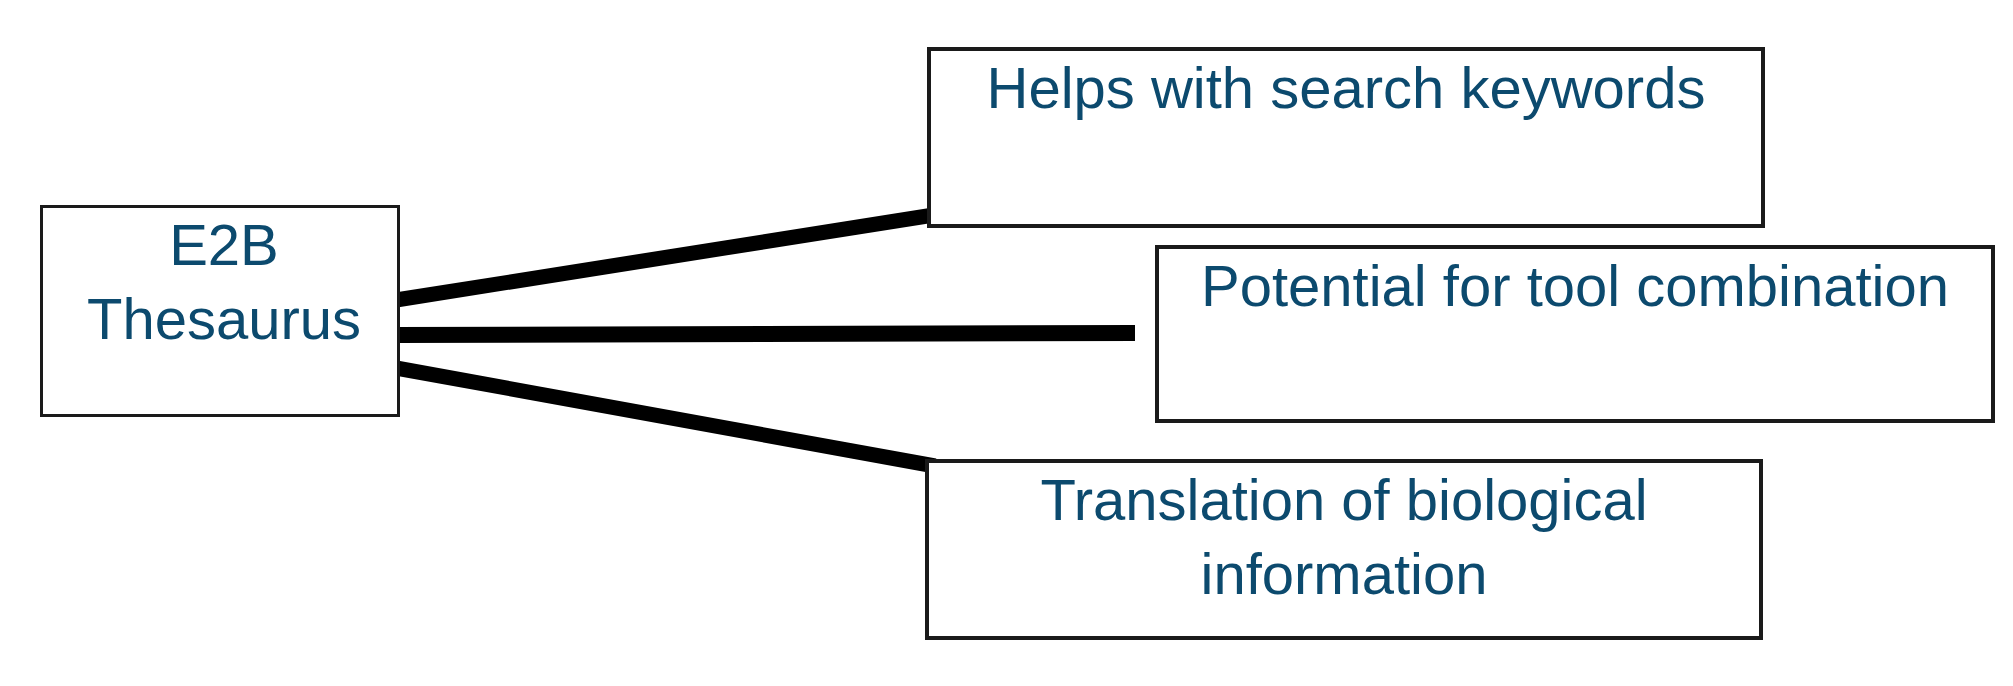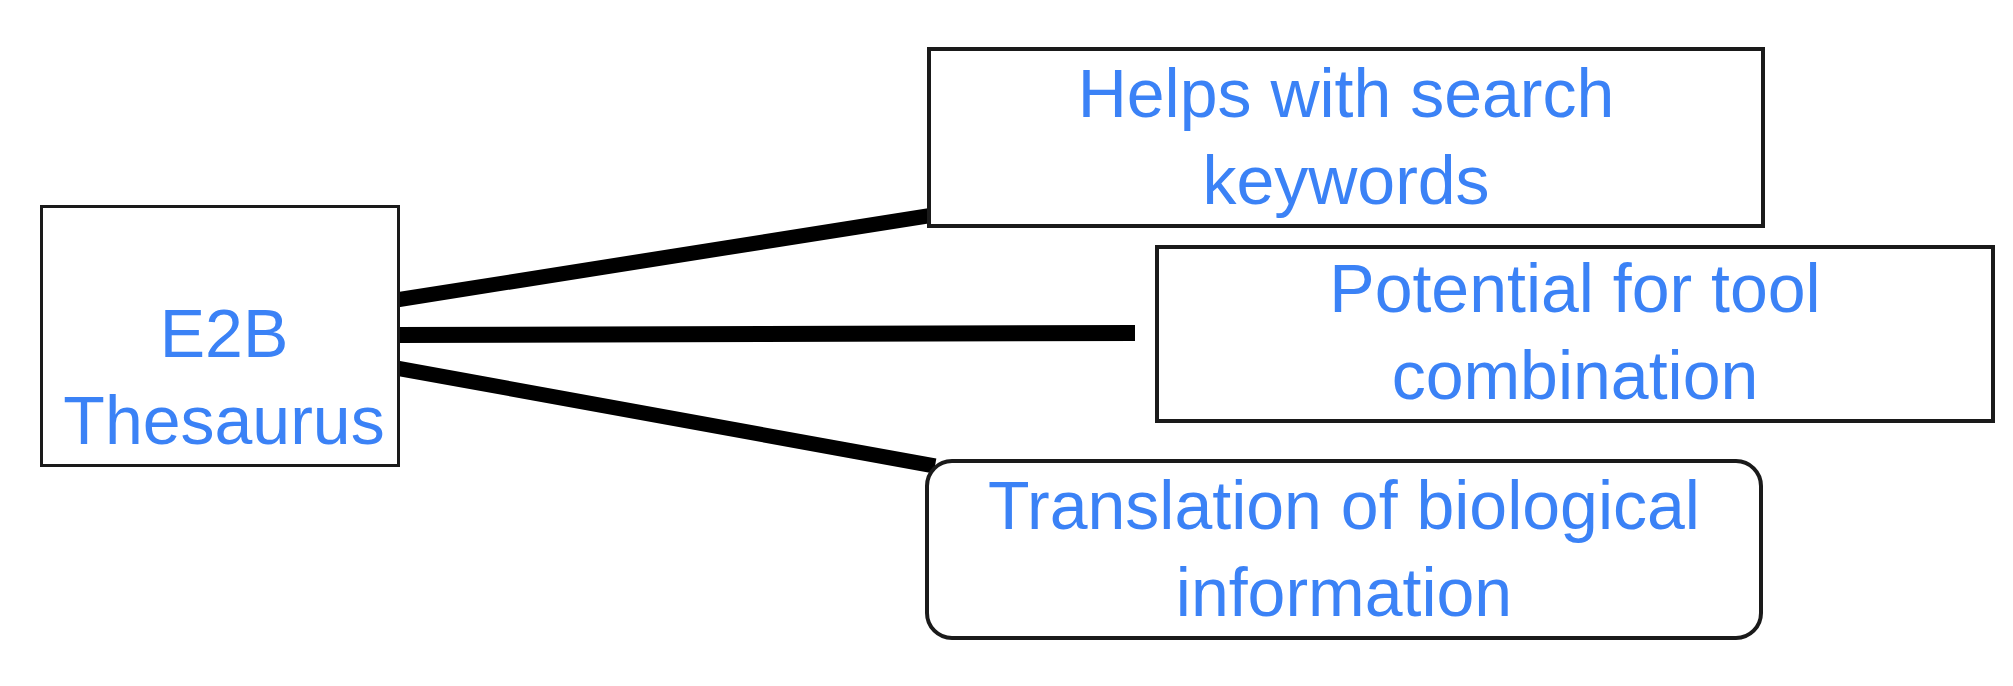--- a/index.html
+++ b/index.html
@@ -21,33 +21,33 @@
     top: 0;
     z-index: 1;
   }
   .node {
     position: absolute;
     z-index: 2;
     box-sizing: border-box;
     background: #ffffff;
     border: 4px solid #1a1a1a;
     display: flex;
-    align-items: flex-end;
+    align-items: flex-start;
     justify-content: center;
     text-align: center;
-    color: #3b82f6;
-    font-size: 68px;
+    color: #0c4a6e;
+    font-size: 58px;
     line-height: 1.28;
     white-space: pre-line;
   }
   .node-root {
     left: 40px;
     top: 205px;
     width: 360px;
-    height: 262px;
+    height: 212px;
     border-width: 3px;
     padding-left: 8px;
   }
   .node-benefit-keywords {
     left: 927px;
     top: 47px;
     width: 838px;
     height: 181px;
   }
   .node-benefit-combination {
@@ -55,21 +55,20 @@
     top: 245px;
     width: 840px;
     height: 178px;
     margin-left: 32px;
   }
   .node-benefit-translation {
     left: 925px;
     top: 459px;
     width: 838px;
     height: 181px;
-    border-radius: 27px;
   }
 </style>
 </head>
 <body>
 
 <div class="canvas">
 
   <svg class="connectors" width="2013" height="686" viewBox="0 0 2013 686">
     <line x1="396" y1="300" x2="940" y2="214" stroke="#000000" stroke-width="15"></line>
     <line x1="396" y1="335" x2="1135" y2="333" stroke="#000000" stroke-width="16"></line>

